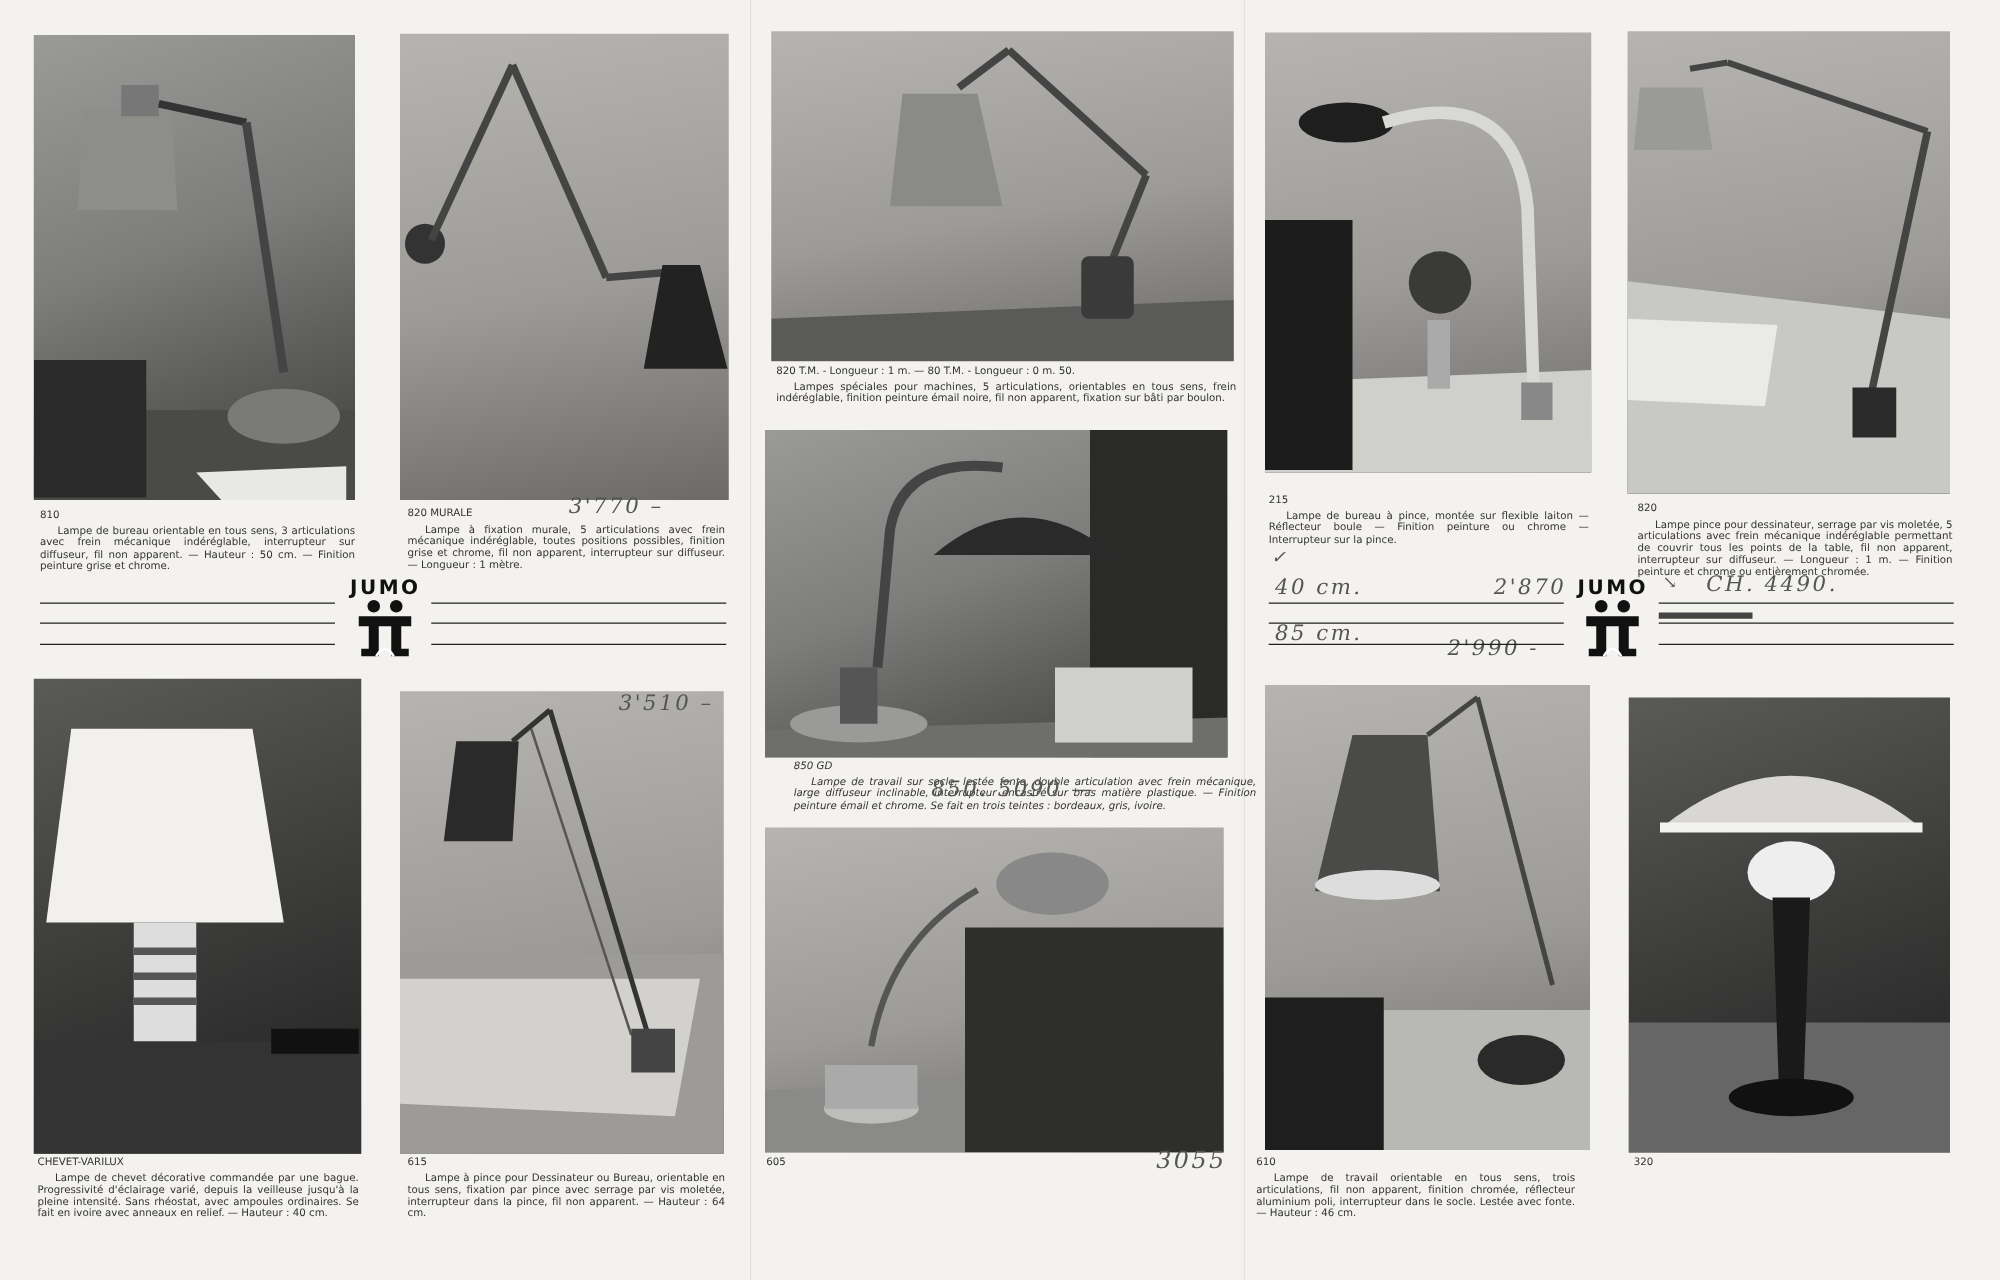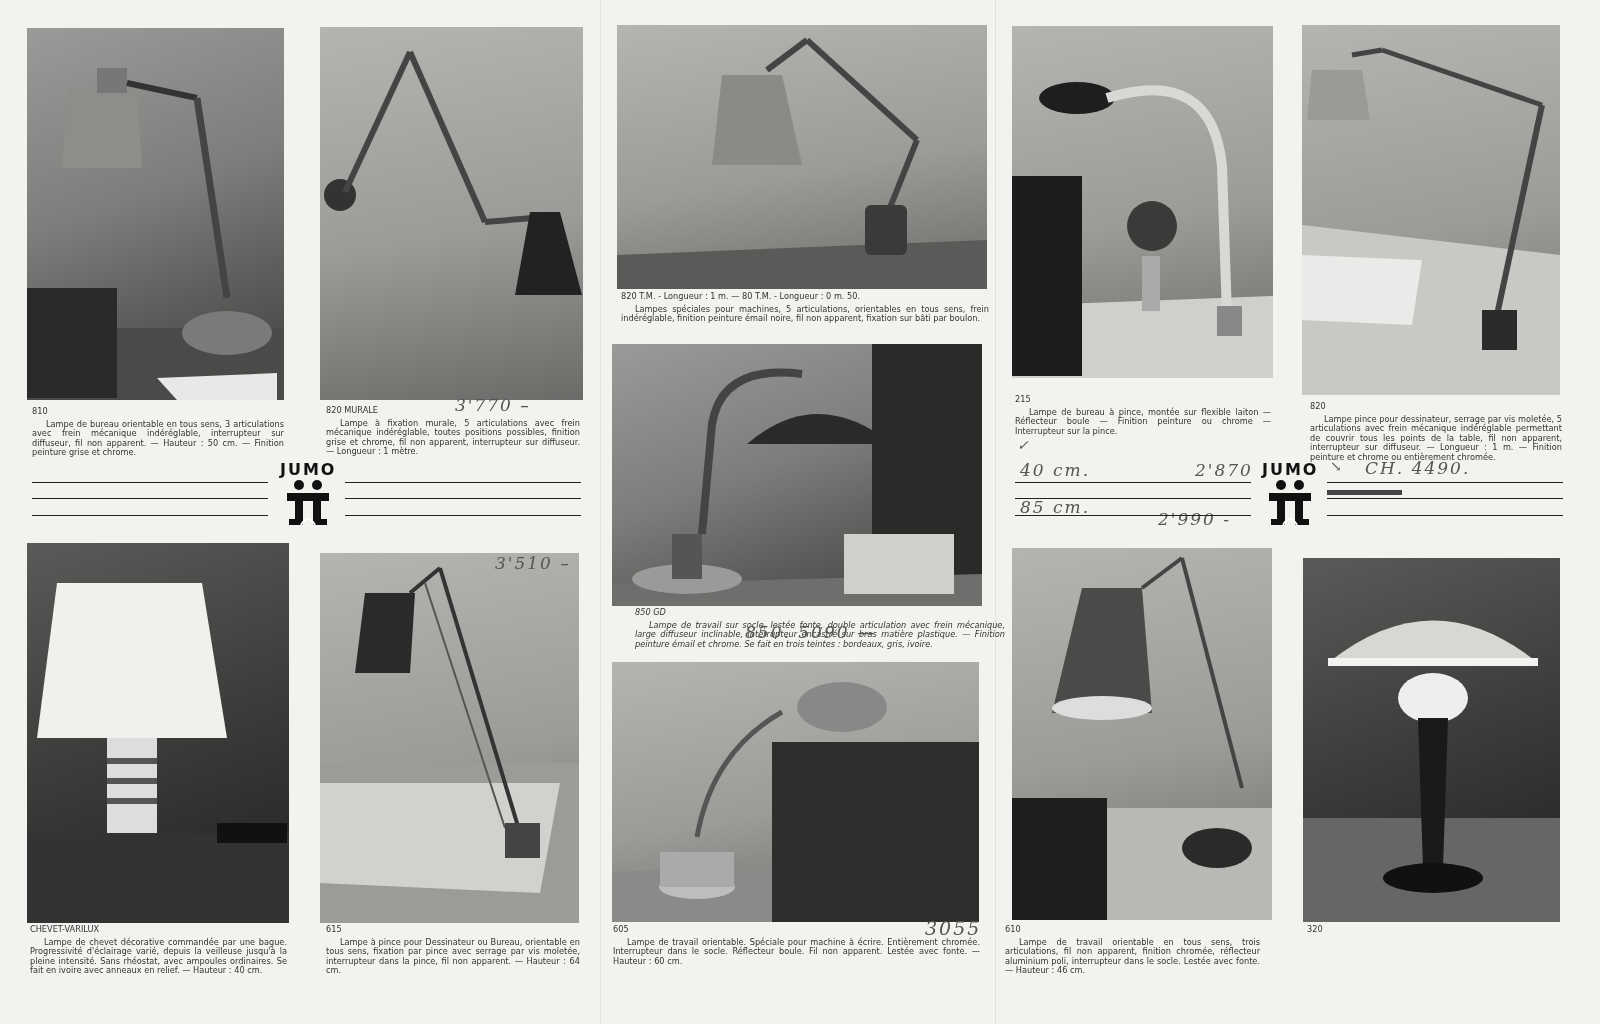--- a/index.html
+++ b/index.html
@@ -199,21 +199,20 @@
       <polygon points="0,210 367,195 367,260 0,260" fill="#8a8a88"></polygon>
       <rect x="160" y="80" width="207" height="180" fill="#2e2e2d"></rect>
       <ellipse cx="85" cy="225" rx="38" ry="12" fill="#bdbdbb"></ellipse>
       <rect x="48" y="190" width="74" height="35" fill="#aaa"></rect>
       <path d="M85,175 Q100,90 170,50" stroke="#555" stroke-width="5" fill="none"></path>
       <ellipse cx="230" cy="45" rx="45" ry="25" fill="#888"></ellipse>
     </svg>
 </div>
 <div class="cap" style="left:613px;top:925px;width:367px;">
   <span class="ref">605</span>
-  <span class="desc">Lampe de travail orientable. Spéciale pour machine à écrire. Entièrement chromée. Interrupteur dans le socle. Réflecteur boule. Fil non apparent. Lestée avec fonte. — Hauteur : 60 cm.</span>
 </div>
 <div class="hand" style="left:925px;top:917px;font-size:19px;">3055</div>
 
 <div class="photo light" style="left:1012px;top:548px;width:260px;height:372px;">
   <svg viewBox="0 0 260 372">
       <polygon points="0,260 260,260 260,372 0,372" fill="#b8b8b5"></polygon>
       <polygon points="70,40 130,40 140,165 40,165" fill="#4a4a48"></polygon>
       <ellipse cx="90" cy="160" rx="50" ry="12" fill="#ddd"></ellipse>
       <line x1="130" y1="40" x2="170" y2="10" stroke="#444" stroke-width="4"></line>
       <line x1="170" y1="10" x2="230" y2="240" stroke="#444" stroke-width="4"></line>

